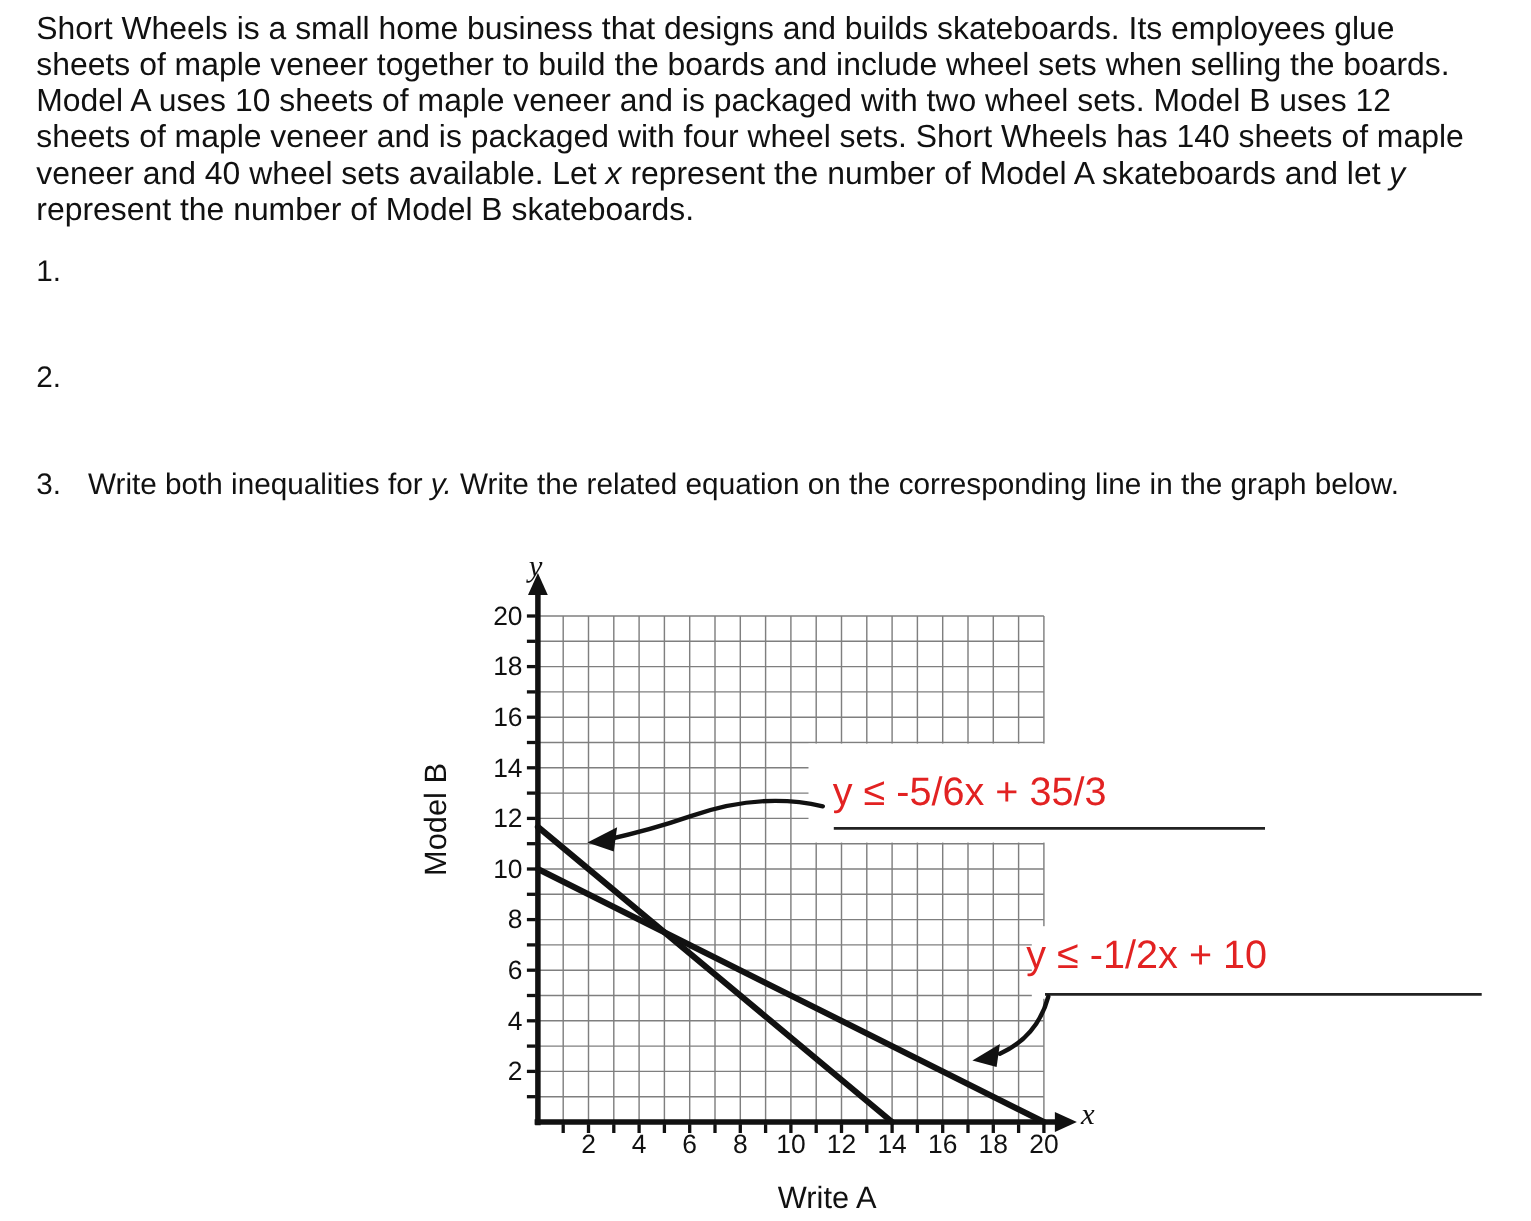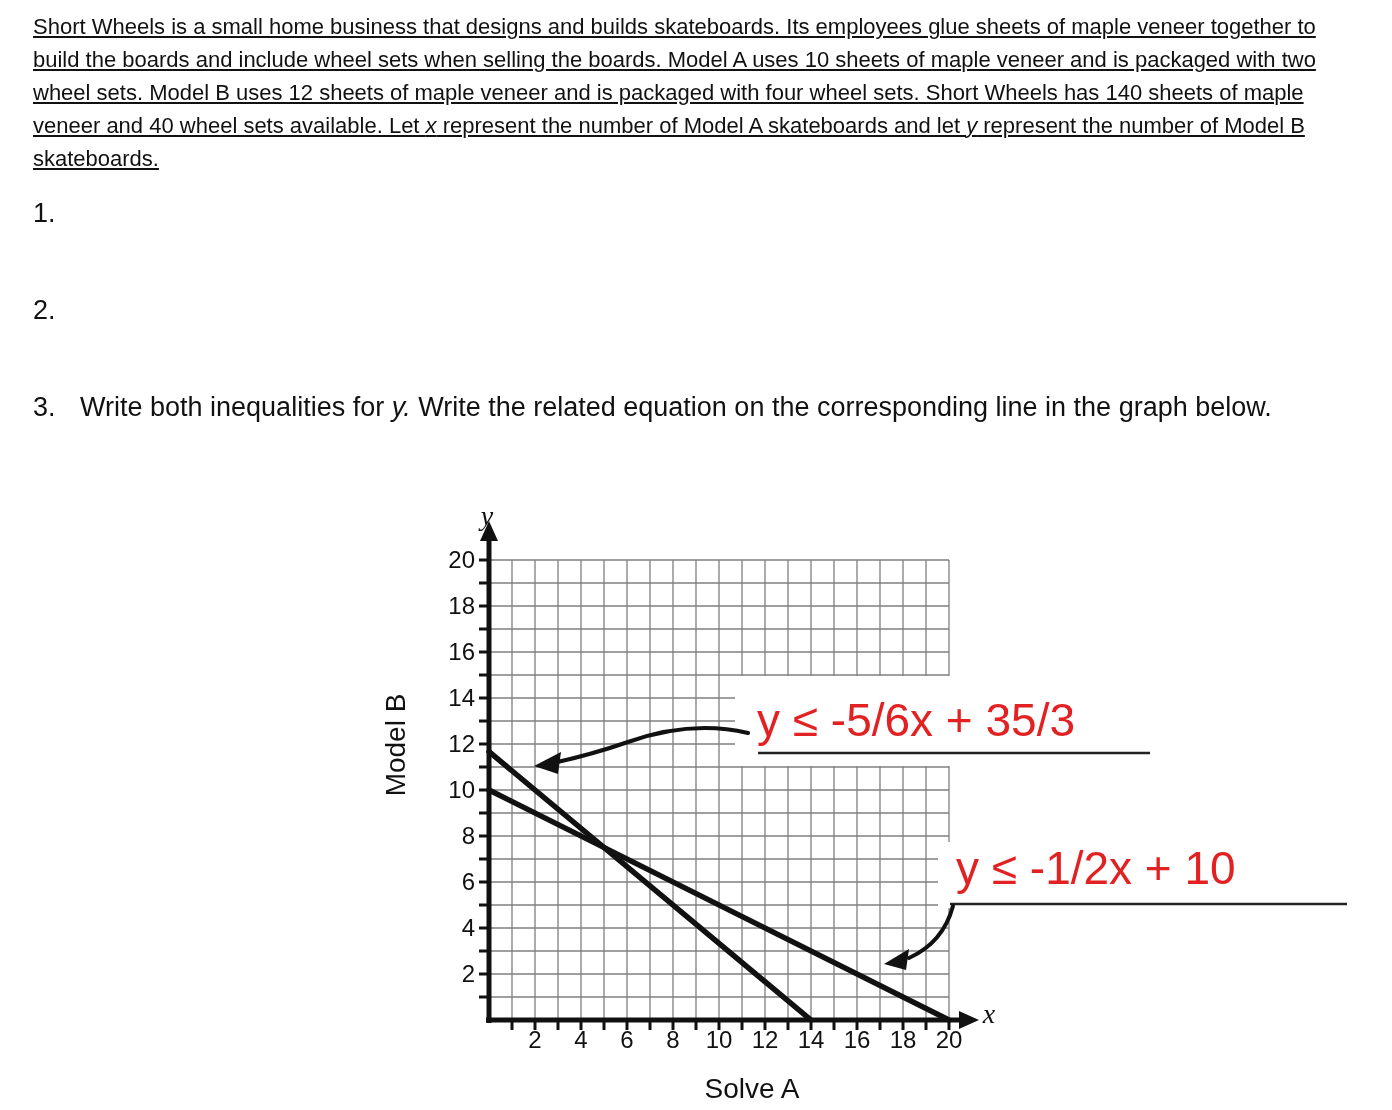--- a/index.html
+++ b/index.html
@@ -6,24 +6,23 @@
   html, body { width: 1392px; height: 1110px; }
   body {
     position: relative;
     background: #ffffff;
     color: #111111;
     font-family: "Liberation Sans", sans-serif;
     overflow: hidden;
     padding: 10px 40px 0 33px;
   }
   .intro {
-    font-size: 22px;
+    font-size: 29px;
     line-height: 33px;
     max-width: 1315px;
-    text-decoration: underline;
   }
   .q-row {
     display: flex;
     align-items: flex-start;
     font-size: 27px;
     line-height: 33px;
   }
   .q-row.first { margin-top: 22px; }
   .q-row.later { margin-top: 64px; }
   .q-num { width: 47px; flex: 0 0 47px; }
@@ -49,26 +48,26 @@
     font-family: "Liberation Serif", serif;
     font-style: italic;
     font-size: 28px;
     color: #111;
     transform: translate(-50%, -50%);
   }
   .y-letter { left: 487px; top: 516px; }
   .x-letter { left: 989px; top: 1014px; }
   .annotation {
     position: absolute;
-    font-size: 46px;
+    font-size: 36px;
     line-height: 46px;
     white-space: nowrap;
   }
   .ann1 { left: 757px; top: 697px; }
-  .ann2 { left: 956px; top: 845px; }
+  .ann2 { left: 933px; top: 845px; }
 </style>
 </head>
 <body>
 
 <div class="page">
   <p class="intro"><span>Short Wheels is a small home business that designs and builds skateboards. Its employees glue sheets of maple veneer together to build the boards and include wheel sets when selling the boards. Model A uses 10 sheets of maple veneer and is packaged with two wheel sets. Model B uses 12 sheets of maple veneer and is packaged with four wheel sets. Short Wheels has 140 sheets of maple veneer and 40 wheel sets available. Let </span><span style="font-style: italic;">x</span><span> represent the number of Model A skateboards and let </span><span style="font-style: italic;">y</span><span> represent the number of Model B skateboards.</span></p>
 
   <div class="q-row first">
     <span class="q-num">1.</span>
   </div>
@@ -202,18 +201,18 @@
     <line x1="489" y1="790" x2="949" y2="1020" stroke="#111" stroke-width="5.5" stroke-linecap="round"></line>
     <line x1="758" y1="753" x2="1150" y2="753" stroke="#222" stroke-width="2.5"></line>
     <line x1="950" y1="904" x2="1347" y2="904" stroke="#222" stroke-width="2.5"></line>
     <path d="M 748 733 C 705 723, 665 729, 628 742 C 599 752, 576 758, 553 763" stroke="#111" stroke-width="4" fill="none" stroke-linecap="round"></path>
     <polygon points="534,766 561,752 558,774" fill="#111"></polygon>
     <path d="M 953 906 C 946 932, 931 948, 909 958" stroke="#111" stroke-width="4" fill="none" stroke-linecap="round"></path>
     <polygon points="884,964 909,949 906,970" fill="#111"></polygon>
   </svg>
 
 <div class="graph-label y-axis-title">Model B</div>
-<div class="graph-label x-axis-title">Solve A</div>
+<div class="graph-label x-axis-title">Write A</div>
 <div class="axis-letter y-letter">y</div>
 <div class="axis-letter x-letter">x</div>
 
 <div class="annotation ann1" style="color: rgb(226, 34, 34);">y ≤ -5/6x + 35/3</div>
 <div class="annotation ann2" style="color: rgb(226, 34, 34);">y ≤ -1/2x + 10</div>
 
 </body></html>

